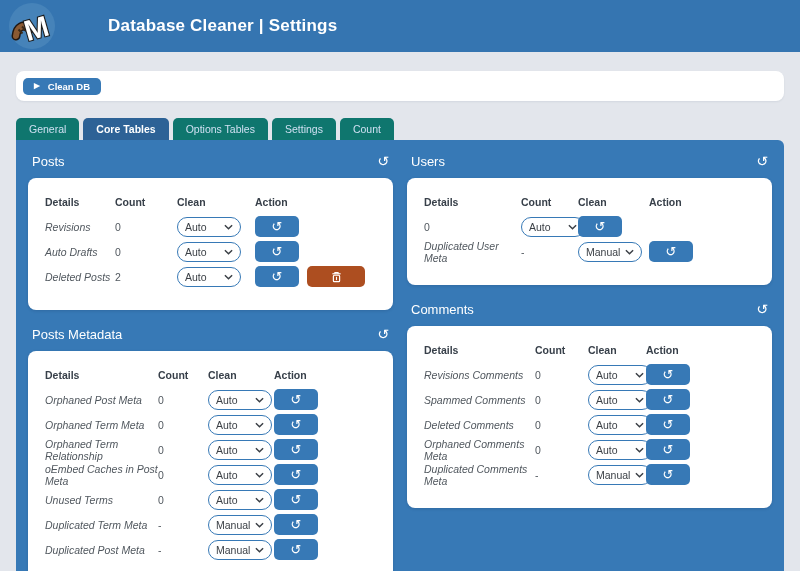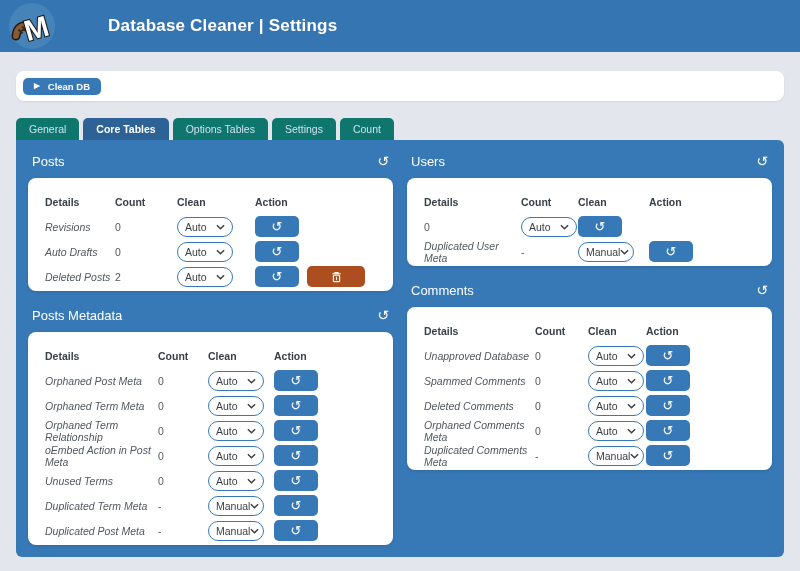--- a/index.html
+++ b/index.html
@@ -48,35 +48,35 @@
   .panel { margin-bottom: 13px; }
   .panel:last-child { margin-bottom: 0; }
   .panel-head {
     height: 18px; margin: 2px 4px 8px 4px;
     display: flex; align-items: center; justify-content: space-between;
   }
   .panel-title { color: #ffffff; font-size: 13px; font-weight: 400; }
   .panel-refresh { color: #ffffff; font-size: 14px; line-height: 1; cursor: pointer;
     font-family: "DejaVu Sans", sans-serif; }
   .card {
-    background: #ffffff; border-radius: 8px; padding: 12px 17px 2px;
+    background: #ffffff; border-radius: 8px; padding: 12px 17px 21px;
     box-shadow: 0 1px 3px rgba(20,40,70,.18);
   }
   .trow { display: grid; align-items: center; height: 25px; }
   .thead { height: 24px; font-weight: 700; color: #38404a; }
   .trow, .card { font-size: 10.5px; }
   .cell.lbl { color: #50575e; font-style: italic; }
   .cell.cnt { color: #50575e; }
   .cols-posts    { grid-template-columns: 70px 62px 78px 1fr; }
   .cols-meta     { grid-template-columns: 113px 50px 66px 1fr; }
   .cols-users    { grid-template-columns: 97px 57px 71px 1fr; }
   .cols-comments { grid-template-columns: 111px 53px 58px 1fr; }
   
   .select {
-    width: 56px; height: 20px; border: 1.5px solid #3779b6; border-radius: 10px;
+    width: 64px; height: 20px; border: 1.5px solid #3779b6; border-radius: 10px;
     background: #fff; display: inline-flex; align-items: center;
     justify-content: space-between; padding: 0 7px; cursor: pointer;
     color: #3a3f45;
   }
   .select .chev { flex: 0 0 auto; }
   
   .cell.acts { display: flex; gap: 8px; }
   .abtn {
     width: 44px; height: 21px; background: #3779b6; border: none; border-radius: 5px;
     color: #fff; font-size: 13px; line-height: 1; cursor: pointer;
@@ -229,21 +229,21 @@
                   <span>Auto</span>
                   <svg class="chev" width="9" height="6" viewBox="0 0 10 6">
                     <polyline points="1,1 5,5 9,1" fill="none" stroke="#3a3f45" stroke-width="1.6"></polyline>
                   </svg>
                 </span></span>
               <span class="cell acts">
                 <button class="abtn">↺</button>
               </span>
             </div>
             <div class="trow cols-meta">
-              <span class="cell lbl">oEmbed Action in Post Meta</span>
+              <span class="cell lbl">oEmbed Caches in Post Meta</span>
               <span class="cell cnt">0</span>
               <span class="cell"><span class="select">
                   <span>Auto</span>
                   <svg class="chev" width="9" height="6" viewBox="0 0 10 6">
                     <polyline points="1,1 5,5 9,1" fill="none" stroke="#3a3f45" stroke-width="1.6"></polyline>
                   </svg>
                 </span></span>
               <span class="cell acts">
                 <button class="abtn">↺</button>
               </span>
@@ -343,21 +343,21 @@
       </div>
       <div class="card">
         <div class="trow thead cols-comments">
           <span>Details</span>
           <span>Count</span>
           <span>Clean</span>
           <span>Action</span>
         </div>
         <div>
             <div class="trow cols-comments">
-              <span class="cell lbl">Unapproved Database</span>
+              <span class="cell lbl">Revisions Comments</span>
               <span class="cell cnt">0</span>
               <span class="cell"><span class="select">
                   <span>Auto</span>
                   <svg class="chev" width="9" height="6" viewBox="0 0 10 6">
                     <polyline points="1,1 5,5 9,1" fill="none" stroke="#3a3f45" stroke-width="1.6"></polyline>
                   </svg>
                 </span></span>
               <span class="cell acts">
                 <button class="abtn">↺</button>
               </span>

